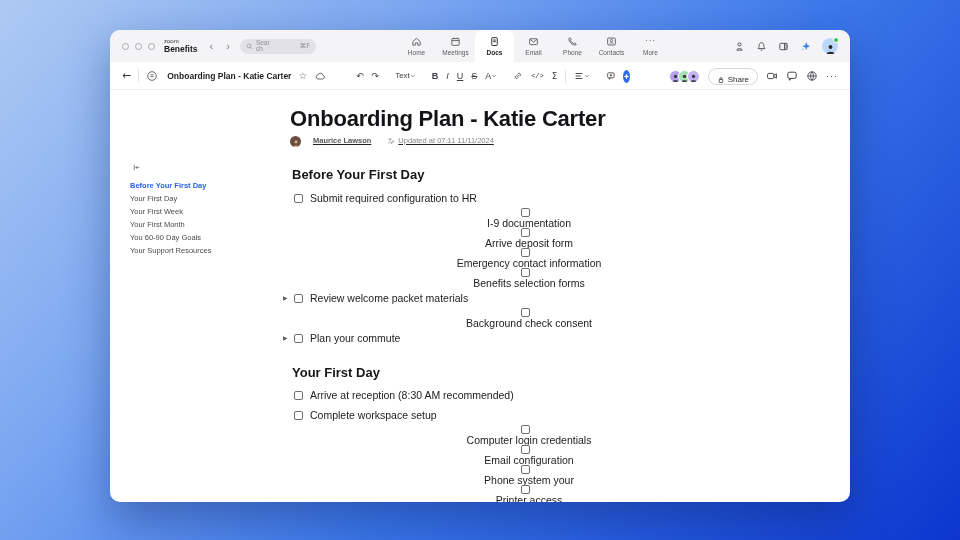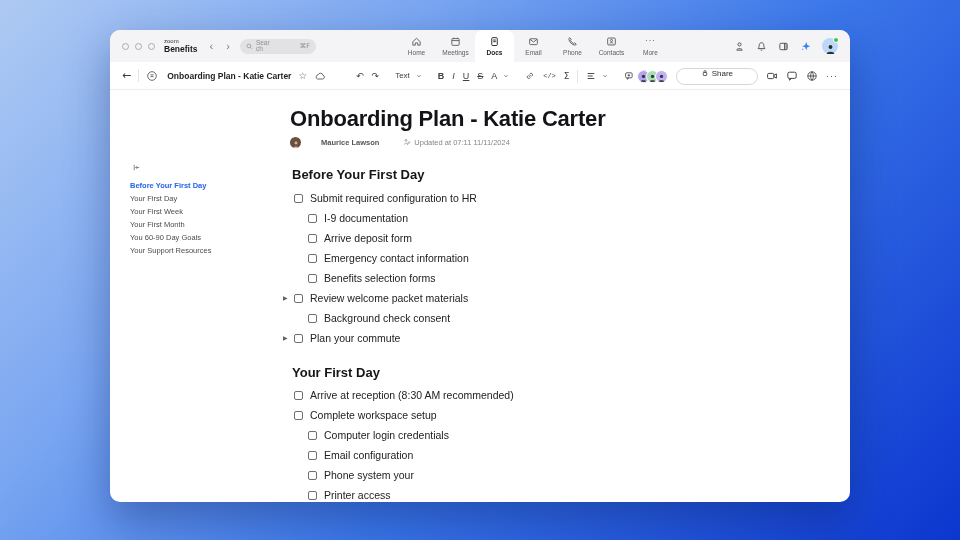--- a/index.html
+++ b/index.html
@@ -43,58 +43,58 @@
   .back { font-size:11px; color:#3a3a3f; font-family:"DejaVu Sans",sans-serif; }
   .vsep { width:1px; height:13px; background:#e4e4e7; }
   .left2 svg, .badge svg { width:12px; height:12px; color:#6a6a6f; }
   .doctitle { font-size:8.5px; font-weight:600; color:#1f1f23; margin-left:2px; white-space:nowrap; }
   .star { font-size:9.5px; color:#6a6a6f; font-family:"DejaVu Sans",sans-serif; }
   .tools { position:absolute; left:246px; top:0; height:28px; display:flex; align-items:center; gap:8px; color:#3e3e44; }
   .tool { font-size:9px; display:flex; align-items:center; line-height:1; }
   .glyph { font-family:"DejaVu Sans",sans-serif; }
   .tool svg { width:10px; height:10px; }
   .b { font-weight:800; } .i { font-style:italic; } .u { text-decoration:underline; } .s { text-decoration:line-through; }
-  .textbtn { gap:6px; font-size:8px; }
+  .textbtn { gap:0; font-size:8px; }
   .code { font-family:"Liberation Mono",monospace; font-size:7px; }
   .aicircle { width:13px; height:13px; border-radius:50%; background:#2e6bf0; display:flex; align-items:center; justify-content:center; }
   .aicircle svg { width:7px; height:7px; color:#fff; }
   .right2 { position:absolute; right:12px; top:0; height:28px; display:flex; align-items:center; gap:8px; color:#45454b; }
   .collabs { display:flex; }
   .collab { width:13px; height:13px; border-radius:50%; border:1.5px solid #fff;
     display:flex; align-items:flex-end; justify-content:center; overflow:hidden; }
   .collab + .collab { margin-left:-4px; }
   .collab svg { width:9px; height:9px; color:#3a3342; }
   .c1 { background:#b7a4ef; } .c2 { background:#a8e0b2; } .c3 { background:#c3b2f2; }
-  .sharebtn { height:17px; border:1px solid #d6d6da; border-radius:9px; display:flex; align-items:flex-start;
-    gap:3px; padding:0 24px; font-size:8px; color:#2a2a2e; background:#fff; }
+  .sharebtn { height:17px; border:1px solid #d6d6da; border-radius:9px; display:flex; align-items:flex-end;
+    gap:3px; padding:0 8px; font-size:8px; color:#2a2a2e; background:#fff; }
   .sharebtn svg { width:8px; height:8px; }
   .right2 .ic svg { width:12px; height:12px; }
   .more2 { font-size:9px; letter-spacing:1px; color:#45454b; }
 
   
   .outline { position:absolute; left:20px; top:133px; width:150px; }
   .outline-collapse { color:#6f6f74; margin-left:2px; margin-bottom:7px; }
   .outline-collapse svg { width:9px; height:9px; }
   .outline-item { height:13px; line-height:13px; font-size:7.5px; color:#4c4c52; }
   .outline-item.active { color:#2563eb; font-weight:700; }
 
   
   .doc-col { position:absolute; left:180px; top:76px; width:460px; color:#222226; }
   .doc-title { font-size:22px; font-weight:700; line-height:26px; color:#141418; letter-spacing:-.2px; }
-  .byline { margin-top:4px; height:12px; display:flex; align-items:center; gap:20px; }
+  .byline { margin-top:4px; height:12px; display:flex; align-items:flex-start; gap:12px;text-decoration:underline; }
   .byl-av { width:11px; height:11px; border-radius:50%; background:#6b4f3f; display:flex; align-items:flex-end; justify-content:center; overflow:hidden; }
   .byl-av svg { width:8px; height:8px; color:#d9b28f; }
   .byl-name { font-size:7.5px; color:#55555a; font-weight:600; }
   .byl-upd { font-size:7.5px; color:#85858a; display:flex; align-items:center; gap:3px; margin-left:4px; }
   .byl-upd svg { width:8px; height:8px; }
   .h2 { font-size:13px; font-weight:700; line-height:15px; padding-left:2px; color:#16161a; }
   .h2.first { margin-top:19px; margin-bottom:6px; }
   .h2.second { margin-top:17px; margin-bottom:5px; }
   .row { height:20px; display:flex; align-items:center; position:relative; padding-left:4px; font-size:10.5px; }
-  .row.lvl1 { padding-left:18px; }
+  .row.lvl1 { padding-left:18px;flex-direction:column; }
   .cb { width:9px; height:9px; border:1px solid #6f6f73; border-radius:2px; margin-right:7px; flex:none; background:#fff; }
   .caret { position:absolute; left:-7px; top:6px; font-size:6px; color:#606066; font-family:"DejaVu Sans",sans-serif; }
   svg { display:block; }
 </style>
 </head>
 <body>
 
 <div class="stage">
   <div class="card">
 

